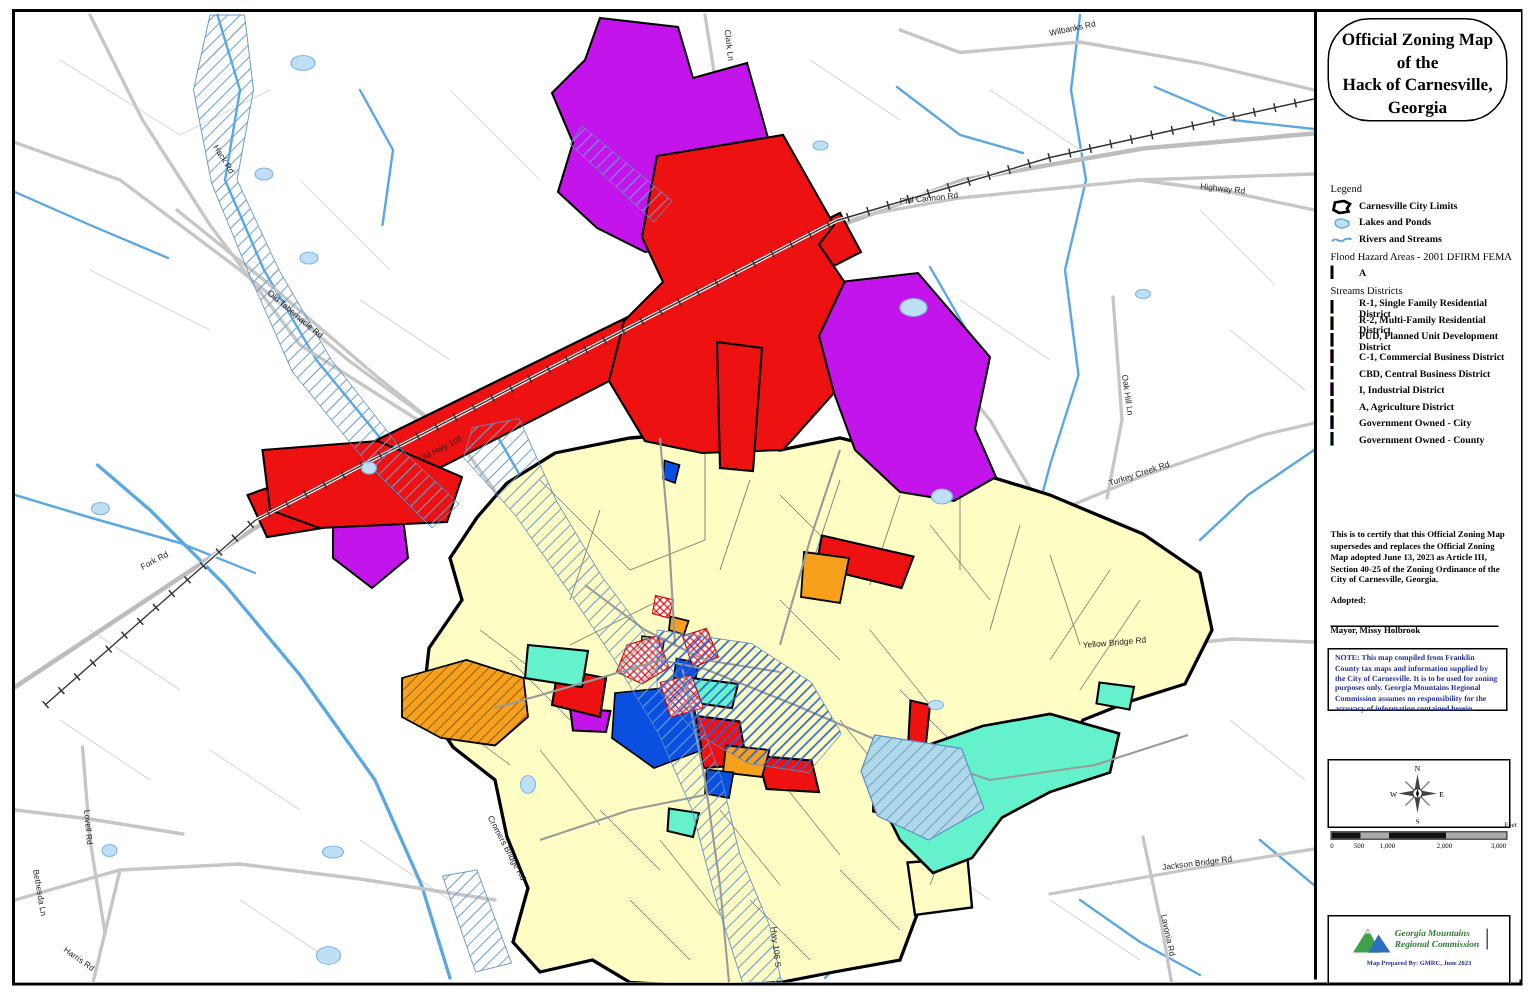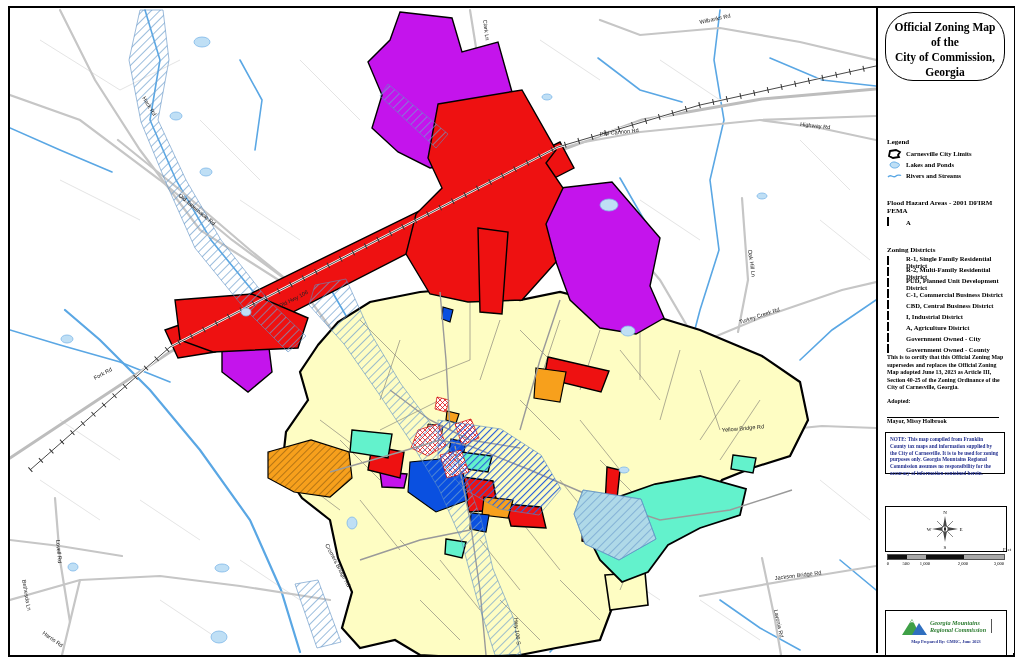--- a/index.html
+++ b/index.html
@@ -8,21 +8,21 @@
   #frame{position:absolute;left:8px;top:6px;width:1003px;height:647px;border:2px solid #000;}
   #mapsvg{position:absolute;left:10px;top:8px;}
 
   
   #sidebar{position:absolute;left:876px;top:8px;width:136px;height:645px;background:#fff;
            border-left:2px solid #000;}
   .inbox{position:absolute;border:1px solid #000;background:#fff;}
   #titlebox{left:7px;top:4px;width:118px;height:60px;text-align:center;padding-top:7px;
             font-weight:bold;font-size:11.5px;line-height:1.3;border-radius:28px;}
   #legend{position:absolute;left:9px;top:112px;width:122px;font-size:6.6px;font-weight:bold;}
-  .lg-h{font-size:7px;font-weight:bold;margin:18px 0 2px 0;}
+  .lg-h{font-size:7px;font-weight:normal;margin:2px 0 2px 0;}
   .lg-row{display:flex;align-items:center;height:11px;}
   .lg-ic{width:15px;height:9px;margin-right:4px;flex:0 0 15px;position:relative;}
   .sw{width:13px;height:8px;border:1px solid #000;box-sizing:border-box;}
   .sw-cbd{background-image:
       repeating-linear-gradient(45deg,#e01010 0,#e01010 1px,transparent 1px,transparent 3px),
       repeating-linear-gradient(-45deg,#e01010 0,#e01010 1px,transparent 1px,transparent 3px);}
   .sw-flood{background-image:repeating-linear-gradient(45deg,#7fa8d0 0,#7fa8d0 1px,transparent 1px,transparent 3px);}
   #certify{position:absolute;left:9px;top:346px;width:122px;font-size:5.9px;font-weight:bold;line-height:1.28;}
   .sigline{border-top:1px solid #000;width:112px;margin-top:12px;}
   #notebox{left:7px;top:424px;width:120px;height:42px;padding:3px 4px;box-sizing:border-box;
@@ -290,21 +290,21 @@
       <text class="maplbl" x="514" y="618" transform="rotate(84 514 618)">Hwy 106 S</text>
       <text class="maplbl" x="280" y="308" transform="rotate(-27 280 308)">Old Hwy 106</text>
     </g>
   </svg>
 
   <div id="sidebar">
 
     <div id="titlebox" class="inbox">
       <div>Official Zoning Map</div>
       <div>of the</div>
-      <div>City of Commission, Georgia</div>
+      <div>Hack of Carnesville, Georgia</div>
     </div>
 
     <div id="legend">
       <div class="lg-h">Legend</div>
 
       <div class="lg-row">
         <span class="lg-ic">
           <svg width="15" height="10" viewBox="0 0 15 10">
               <path d="M3,2 L9,1 L13,3 L11,6 L12,8 L6,9 L2,7 Z" fill="none" stroke="#000" stroke-width="1.8"></path>
             </svg>
@@ -327,21 +327,21 @@
         </span>
         <span>Rivers and Streams</span>
       </div>
 
       <div class="lg-h">Flood Hazard Areas - 2001 DFIRM FEMA</div>
       <div class="lg-row">
         <span class="lg-ic"><span class="sw sw-flood"></span></span>
         <span>A</span>
       </div>
 
-      <div class="lg-h">Zoning Districts</div>
+      <div class="lg-h">Streams Districts</div>
 
       <div class="lg-row">
         <span class="lg-ic"><span class="sw" style="background-color: rgb(254, 253, 195);"></span></span>
         <span>R-1, Single Family Residential District</span>
       </div>
       <div class="lg-row">
         <span class="lg-ic"><span class="sw" style="background-color: rgb(247, 160, 28);"></span></span>
         <span>R-2, Multi-Family Residential District</span>
       </div>
       <div class="lg-row">

